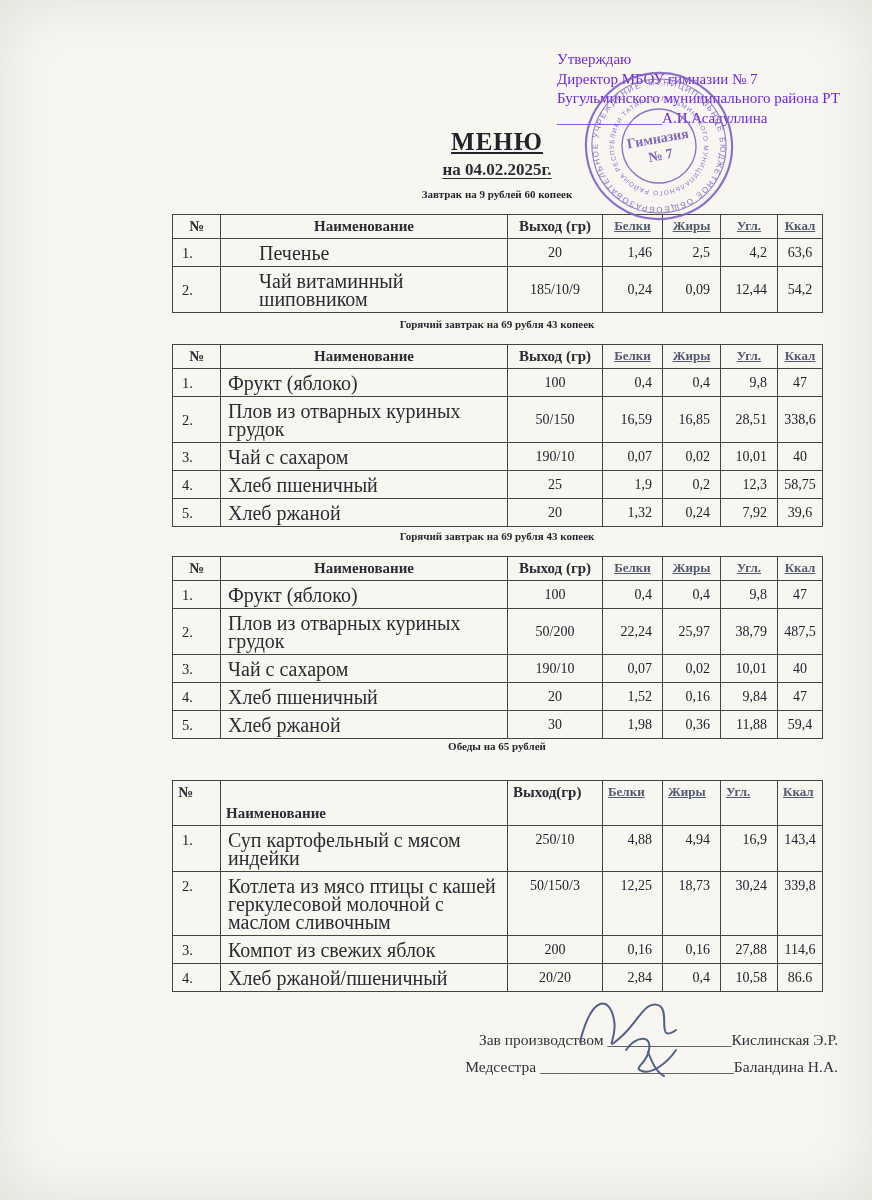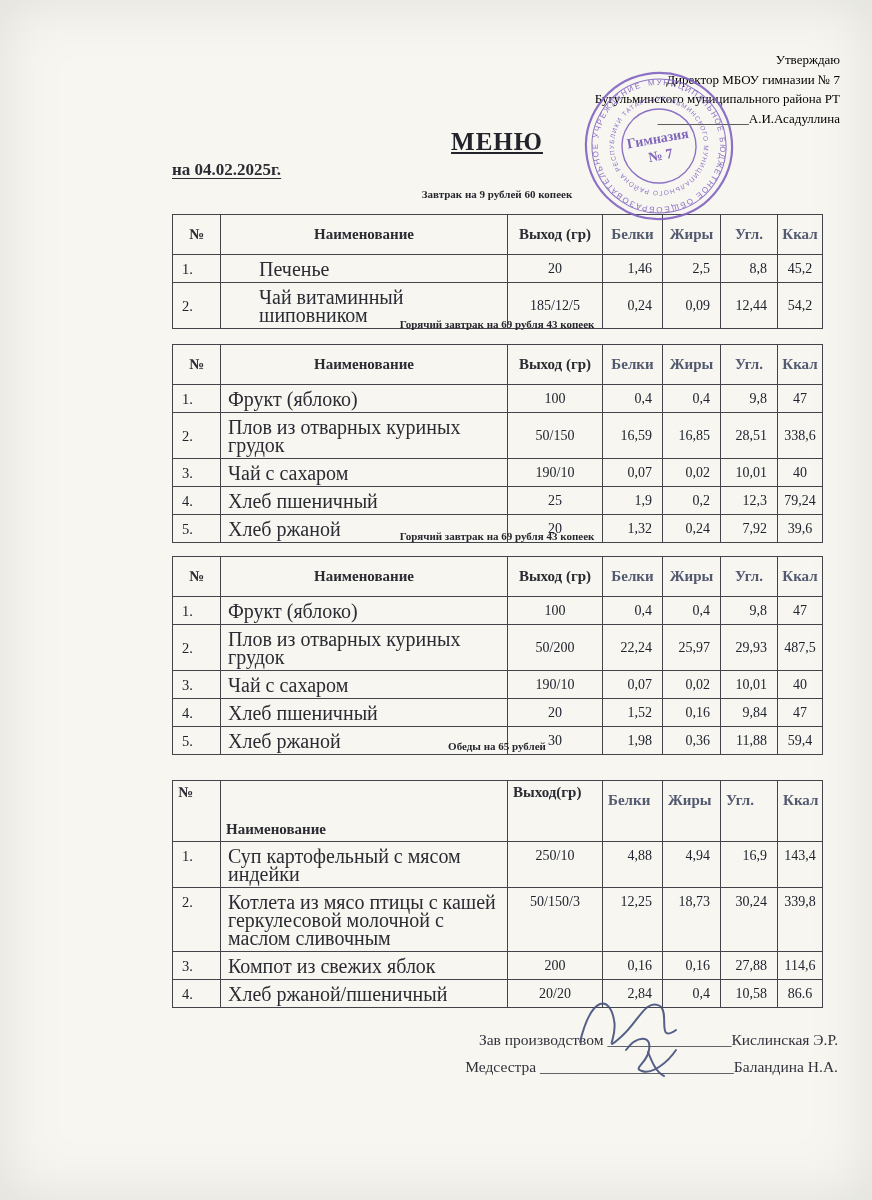--- a/index.html
+++ b/index.html
@@ -4,51 +4,51 @@
 <style>
   html,body{margin:0;padding:0;}
   body{background:#e9e8e4;font-family:"Liberation Serif", serif;}
   .page{
     position:relative;width:872px;height:1200px;margin:0 auto;
     background:#f7f6f1;color:#2c2c34;overflow:hidden;
     box-shadow:inset 0 0 60px rgba(120,120,110,.18);
   }
   
   .approval{
-    position:absolute;top:50px;right:32px;text-align:right;
-    font-size:13px;line-height:19.5px;color:#000000;z-index:1;
+    position:absolute;top:50px;right:32px;
+    font-size:15px;line-height:19.5px;color:#6d28d9;z-index:1;
   }
   
   .stamp{
     position:absolute;left:583px;top:70px;width:152px;height:152px;
     transform:rotate(-10deg);opacity:.88;z-index:2;pointer-events:none;
   }
   
   .title{
     position:absolute;left:172px;width:650px;top:128px;text-align:center;
     font-size:25px;font-weight:bold;letter-spacing:1px;color:#23232b;text-decoration:underline;
   }
   .subtitle{
-    position:absolute;left:172px;width:650px;top:160px;
+    position:absolute;left:172px;width:650px;top:160px;text-align:center;
     font-size:17px;font-weight:bold;text-decoration:underline;
     text-underline-offset:3px;color:#2b2b33;
   }
   .section-heading{
     position:absolute;left:172px;width:650px;text-align:center;
     font-size:11px;font-weight:bold;color:#26262e;
   }
   
   table.menu-table{
     position:absolute;left:172px;border-collapse:collapse;table-layout:fixed;
     width:650px;background:transparent;
   }
   .menu-table td,.menu-table th{border:1.4px solid #43434a;overflow:hidden;}
   .menu-table th{font-weight:bold;color:#2b2b33;}
   .menu-table th.big{font-size:15px;text-align:center;padding:3px 2px;}
-  .menu-table th.small{font-size:15px;color:#535a70;text-align:center;padding:11px 2px;vertical-align:top;}
+  .menu-table th.small{font-size:13px;color:#535a70;text-align:center;padding:3px 2px;vertical-align:top;text-decoration:underline;}
   .menu-table td{font-size:14px;color:#20242f;padding:5px 4px 4px 4px;line-height:18px;vertical-align:middle;}
   .menu-table td.num{text-align:left;padding-left:9px;font-size:14.5px;}
   .menu-table td.name{text-align:left;padding-left:7px;font-size:20px;color:#2b2b33;}
   .menu-table td.out{text-align:center;}
   .menu-table td.val{text-align:right;padding-right:10px;}
   .menu-table td.kcal{text-align:center;}
   table.t1 td.name{padding-left:38px;}
   
   table.t4 th{height:38px;}
   table.t4 th.big{text-align:left;vertical-align:top;padding:3px 5px;}
@@ -122,27 +122,27 @@
         <th class="small">Ккал</th>
       </tr>
     </thead>
     <tbody>
       <tr>
         <td class="num">1.</td>
         <td class="name">Печенье</td>
         <td class="out">20</td>
         <td class="val">1,46</td>
         <td class="val">2,5</td>
-        <td class="val">8,8</td>
-        <td class="kcal">45,2</td>
+        <td class="val">4,2</td>
+        <td class="kcal">63,6</td>
       </tr>
       <tr>
         <td class="num">2.</td>
         <td class="name">Чай витаминный шиповником</td>
-        <td class="out">185/12/5</td>
+        <td class="out">185/10/9</td>
         <td class="val">0,24</td>
         <td class="val">0,09</td>
         <td class="val">12,44</td>
         <td class="kcal">54,2</td>
       </tr>
     </tbody>
   </table>
 
   <div class="section-heading" style="top:318px">Горячий завтрак на 69 рубля 43 копеек</div>
   <table class="menu-table" style="top:344px">
@@ -194,21 +194,21 @@
         <td class="val">10,01</td>
         <td class="kcal">40</td>
       </tr>
       <tr>
         <td class="num">4.</td>
         <td class="name">Хлеб пшеничный</td>
         <td class="out">25</td>
         <td class="val">1,9</td>
         <td class="val">0,2</td>
         <td class="val">12,3</td>
-        <td class="kcal">79,24</td>
+        <td class="kcal">58,75</td>
       </tr>
       <tr>
         <td class="num">5.</td>
         <td class="name">Хлеб ржаной</td>
         <td class="out">20</td>
         <td class="val">1,32</td>
         <td class="val">0,24</td>
         <td class="val">7,92</td>
         <td class="kcal">39,6</td>
       </tr>
@@ -246,21 +246,21 @@
         <td class="val">0,4</td>
         <td class="val">9,8</td>
         <td class="kcal">47</td>
       </tr>
       <tr>
         <td class="num">2.</td>
         <td class="name">Плов из отварных куриных грудок</td>
         <td class="out">50/200</td>
         <td class="val">22,24</td>
         <td class="val">25,97</td>
-        <td class="val">29,93</td>
+        <td class="val">38,79</td>
         <td class="kcal">487,5</td>
       </tr>
       <tr>
         <td class="num">3.</td>
         <td class="name">Чай с сахаром</td>
         <td class="out">190/10</td>
         <td class="val">0,07</td>
         <td class="val">0,02</td>
         <td class="val">10,01</td>
         <td class="kcal">40</td>

